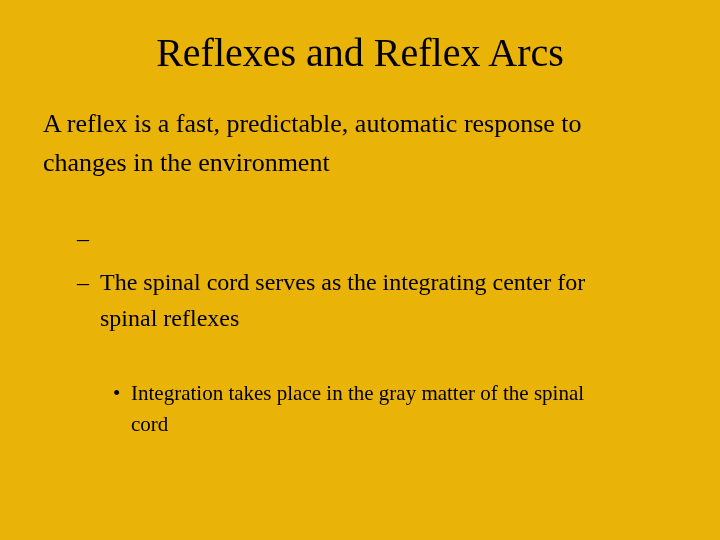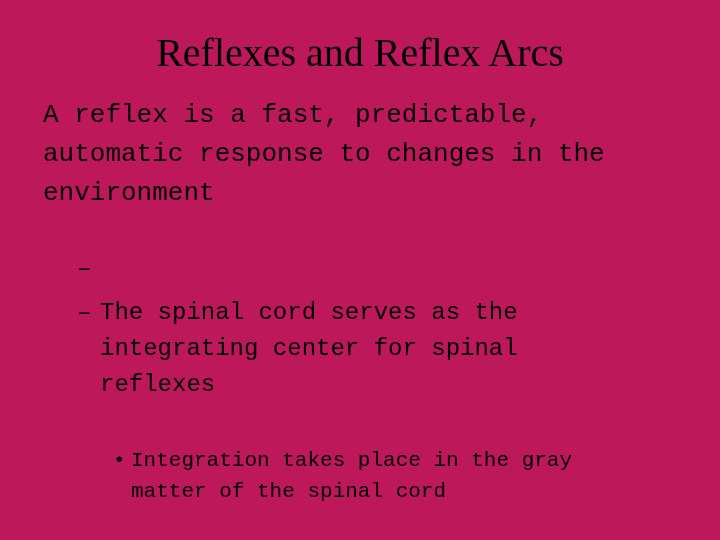--- a/index.html
+++ b/index.html
@@ -13,21 +13,21 @@
     background: #ffffff;
     font-family: "Liberation Serif", "DejaVu Serif", serif;
     color: #000000;
     overflow: hidden;
   }
 
   .slide {
     position: relative;
     width: 720px;
     height: 540px;
-    background: #be185d;
+    background: #eab308;
     box-sizing: border-box;
   }
 
   
   .slide-title {
     position: absolute;
     left: 0;
     top: 30px;
     width: 720px;
     text-align: center;
@@ -37,23 +37,22 @@
     letter-spacing: 0px;
     color: #000000;
     margin: 0;
     white-space: nowrap;
   }
 
   
   .body-area {
     position: absolute;
     left: 0;
-    top: 96px;
+    top: 104px;
     width: 648px;
-    font-family: Liberation Mono, monospace;
   }
 
   
   .lvl1 {
     position: relative;
     margin: 0 0 0 0;
     padding: 0 42px 0 43px;
     font-size: 26px;
     line-height: 39px;
     text-align: left;

